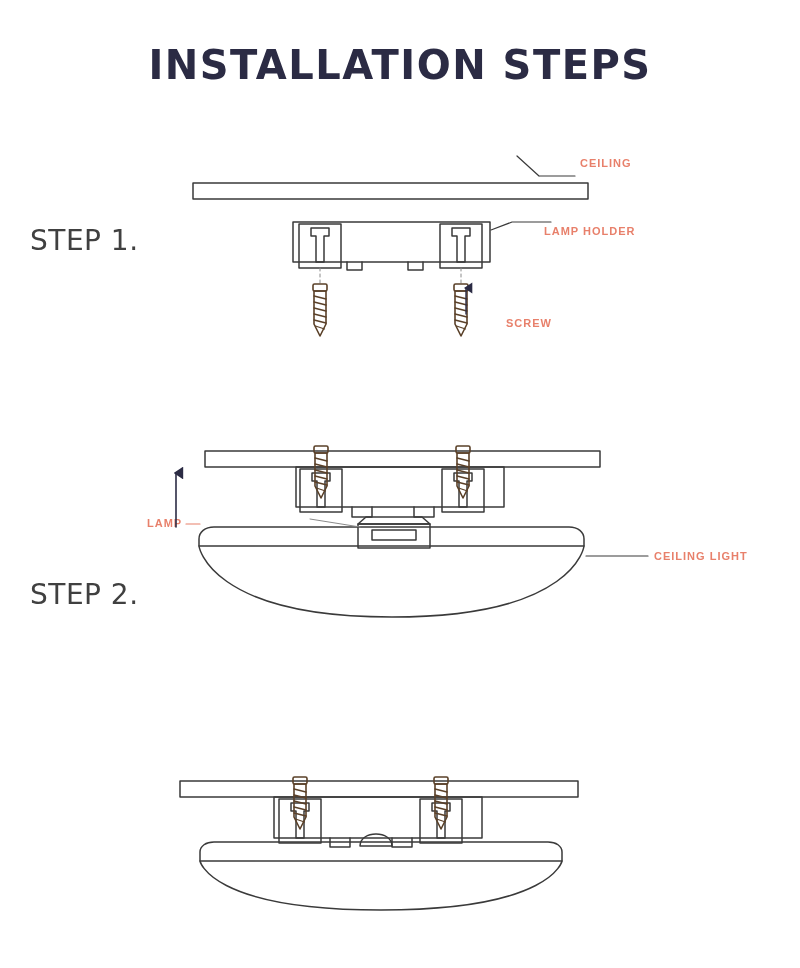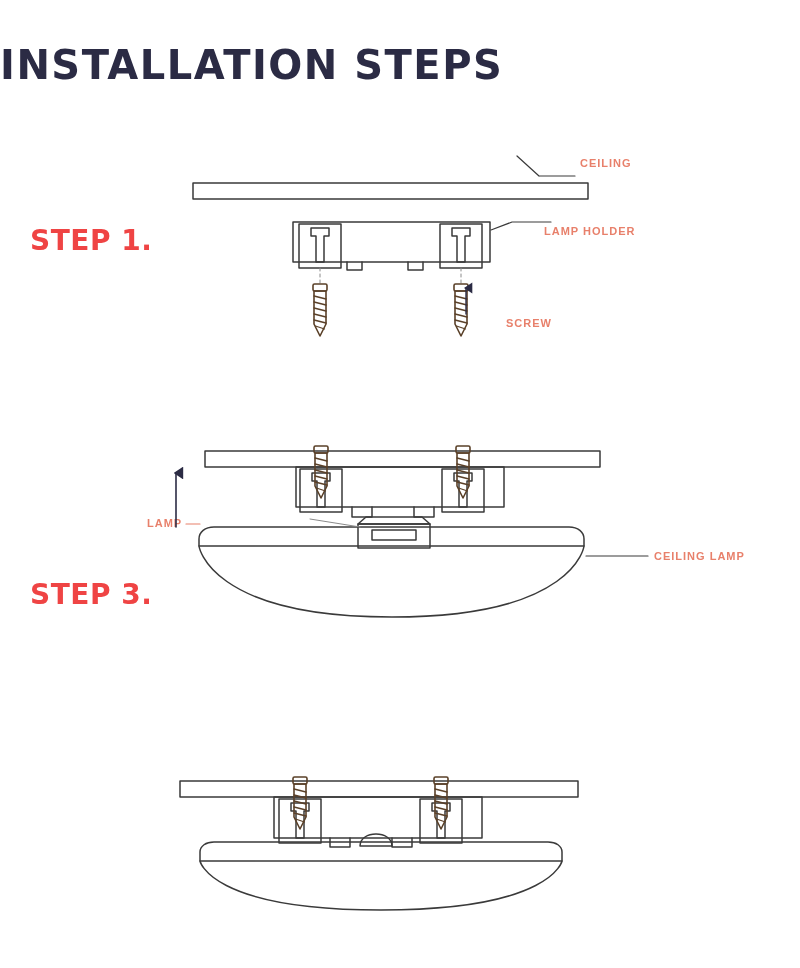--- a/index.html
+++ b/index.html
@@ -19,33 +19,34 @@
     position: relative;
     width: 800px;
     height: 968px;
   }
 
   .title {
     position: absolute;
     top: 42px;
     left: 0;
     width: 800px;
+    text-align: center;
     font-size: 40px;
     font-weight: bold;
     letter-spacing: 1.5px;
     color: #2b2b44;
     font-family: "DejaVu Sans", sans-serif;
   }
 
   .step-label {
     position: absolute;
     font-size: 28px;
-    font-weight: bold;
+    font-weight: normal;
     letter-spacing: 0.5px;
-    color: #ef4444;
+    color: #404040;
     font-family: "DejaVu Sans", sans-serif;
   }
   .step-1-label { left: 30px; top: 224px; }
   .step-2-label { left: 30px; top: 578px; }
 
   .callout {
     position: absolute;
     font-size: 11px;
     font-weight: bold;
     letter-spacing: 1px;
@@ -69,27 +70,27 @@
   }
 </style>
 </head>
 <body>
 
 <div class="page">
 
   <div class="title">INSTALLATION STEPS</div>
 
   <div class="step-label step-1-label">STEP 1.</div>
-  <div class="step-label step-2-label">STEP 3.</div>
+  <div class="step-label step-2-label">STEP 2.</div>
 
   <div class="callout c-ceiling">CEILING</div>
   <div class="callout c-lamp-holder">LAMP HOLDER</div>
   <div class="callout c-screw">SCREW</div>
   <div class="callout c-push">LAMP</div>
-  <div class="callout c-ceiling-light">CEILING LAMP</div>
+  <div class="callout c-ceiling-light">CEILING LIGHT</div>
 
   <svg class="diagram" viewBox="0 0 800 968">
     <defs>
       <g id="screw-shape">
 
         <rect x="-7" y="0" width="14" height="7" rx="1.5" fill="none" stroke="#5a4028" stroke-width="1.6"></rect>
 
         <path d="M -6 7 L -6 40 L 0 52 L 6 40 L 6 7 Z" fill="none" stroke="#5a4028" stroke-width="1.6"></path>
 
         <path d="M -6 12 L 6 15" stroke="#5a4028" stroke-width="1.3" fill="none"></path>

